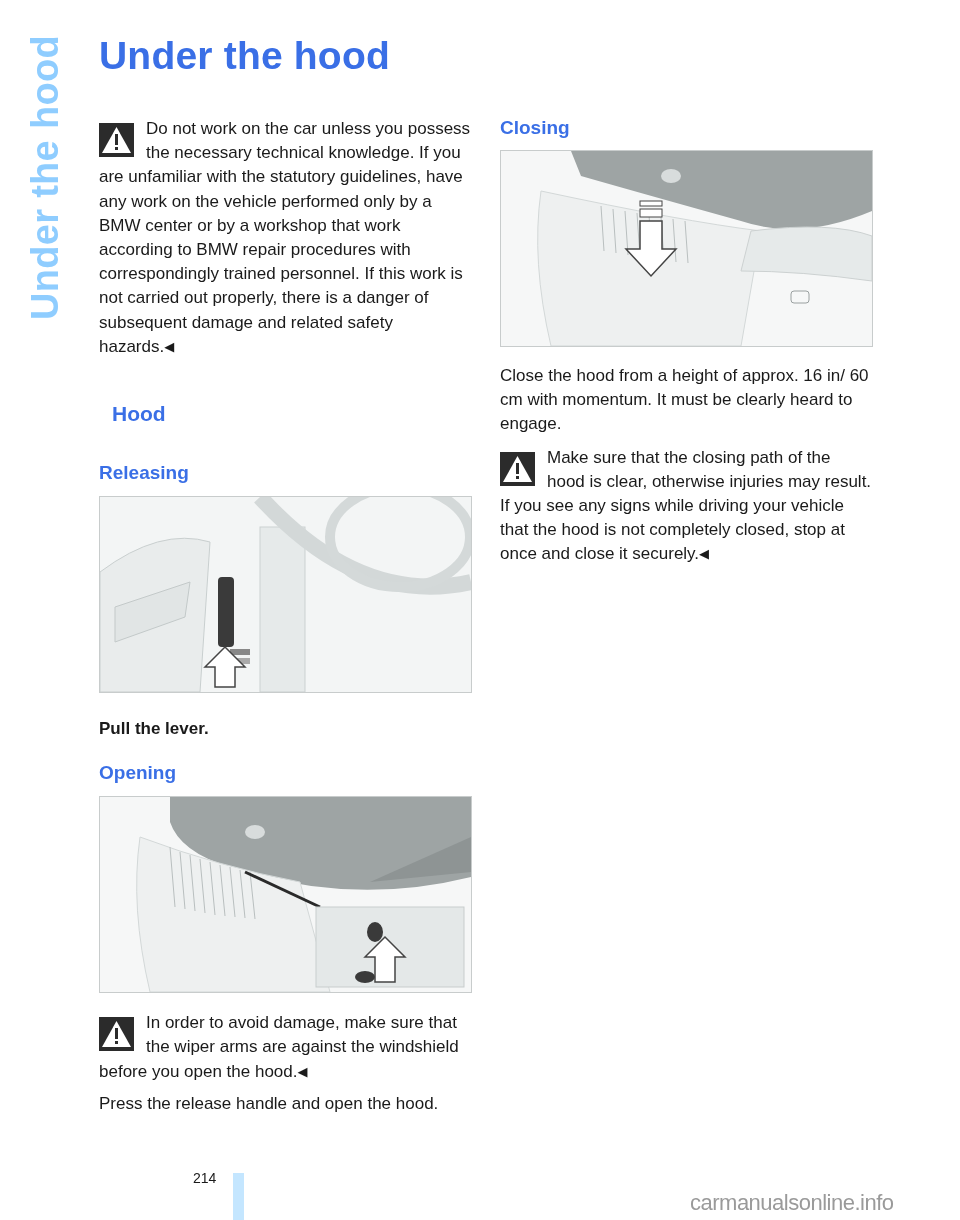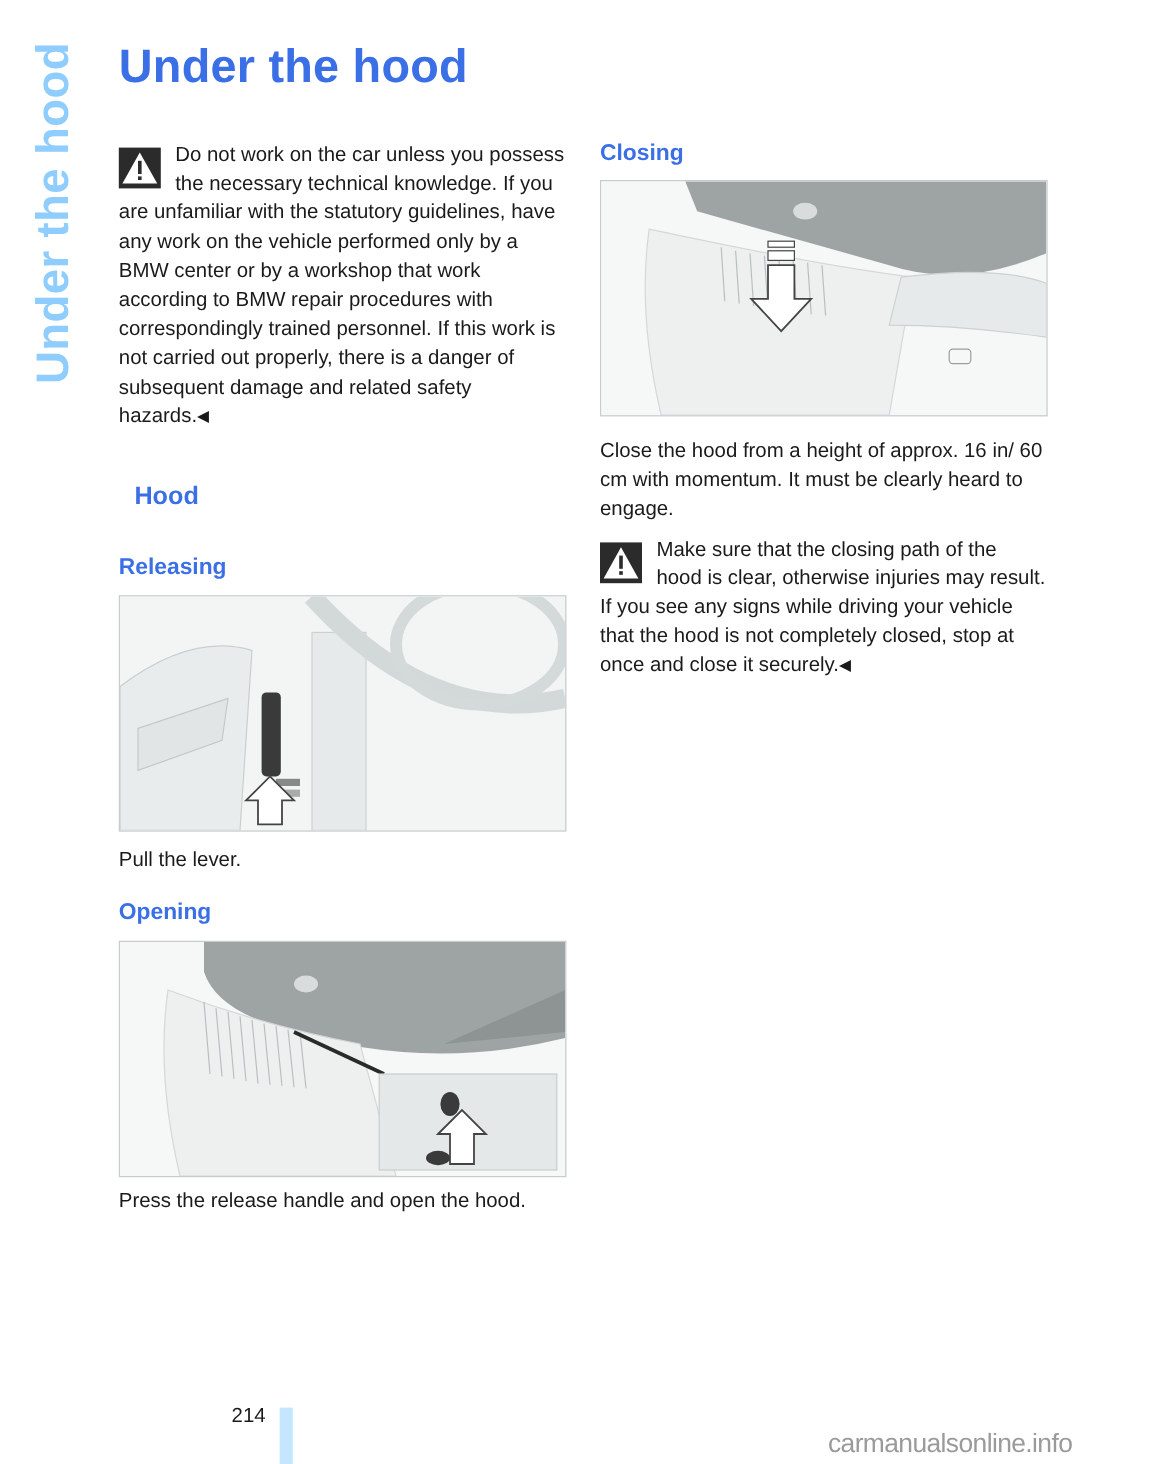--- a/index.html
+++ b/index.html
@@ -37,21 +37,21 @@
       margin: 0; font-size: 19px; font-weight: bold; color: #3a6fe6;
     }
     .illus {
       position: relative; border: 1px solid #c8cccc; background: #f2f4f4; overflow: hidden;
     }
     .end-mark { font-size: 13px; vertical-align: 1px; }
     .footer-bar {
       position: absolute; left: 233px; top: 1173px; width: 11px; height: 47px; background: #c4e6ff;
     }
     .page-number {
-      position: absolute; left: 193px; top: 1170px; font-size: 17px; color: #1a1a1a;
+      position: absolute; left: 193px; top: 1170px; font-size: 14px; color: #1a1a1a;
     }
     .watermark {
       position: absolute; left: 690px; top: 1190px; font-size: 22px; color: #9a9a9a;
       letter-spacing: -0.5px;
     }
   </style>
 </head>
 <body>
 
 <div class="side-tab">
@@ -84,21 +84,21 @@
       <rect x="160" y="30" width="45" height="165" fill="#e6eaea" stroke="#cbd1d1"></rect>
       <path d="M160,0 Q260,110 371,85" fill="none" stroke="#d3d8d8" stroke-width="16"></path>
       <ellipse cx="300" cy="40" rx="70" ry="50" fill="none" stroke="#d4d9d9" stroke-width="10"></ellipse>
       <rect x="118" y="80" width="16" height="70" rx="4" fill="#3a3a3a"></rect>
       <rect x="130" y="152" width="20" height="6" fill="#888"></rect>
       <rect x="130" y="161" width="20" height="6" fill="#aaa"></rect>
       <path d="M105,170 L125,150 L145,170 L135,170 L135,190 L115,190 L115,170 Z" fill="#ffffff" stroke="#444" stroke-width="1.5"></path>
     </svg>
   </div>
 
-  <p style="margin-top:12px;">Pull the lever.</p>
+  <p style="margin-top:24px;font-weight:bold;">Pull the lever.</p>
 
   <h3 class="sub" style="margin-top:21px;">Opening</h3>
 
   <div class="illus" style="margin-top:12px; width:371px; height:195px;">
     <svg width="371" height="195" viewBox="0 0 371 195">
       <rect width="371" height="195" fill="#f6f7f7"></rect>
       <path d="M70,0 L371,0 L371,80 Q250,110 130,70 Q80,55 70,25 Z" fill="#9ea4a4"></path>
       <path d="M270,85 L371,40 L371,75 Z" fill="#8e9494"></path>
       <ellipse cx="155" cy="35" rx="10" ry="7" fill="#d8dcdc"></ellipse>
       <path d="M40,40 Q120,70 200,85 L230,195 L50,195 Q30,110 40,40 Z" fill="#eef0f0" stroke="#d3d8d8"></path>
@@ -114,20 +114,30 @@
           <line x1="150" y1="75" x2="155" y2="122"></line>
       </g>
       <path d="M145,75 L220,110" stroke="#2a2a2a" stroke-width="3"></path>
       <rect x="216" y="110" width="148" height="80" fill="#e4e8e8" stroke="#c8cdcd"></rect>
       <path d="M265,160 L285,140 L305,160 L295,160 L295,185 L275,185 L275,160 Z" fill="#ffffff" stroke="#444" stroke-width="1.5"></path>
       <ellipse cx="275" cy="135" rx="8" ry="10" fill="#3a3a3a"></ellipse>
       <ellipse cx="265" cy="180" rx="10" ry="6" fill="#3a3a3a"></ellipse>
     </svg>
   </div>
 
+  <div class="warn" style="margin-top:18px;">
+    <span class="warn-icon">
+      <svg width="35" height="34" viewBox="0 0 35 34">
+          <polygon points="17.5,4 32,30 3,30" fill="#ffffff"></polygon>
+          <rect x="16" y="11" width="3" height="11" fill="#2b2b2b"></rect>
+          <rect x="16" y="24" width="3" height="3" fill="#2b2b2b"></rect>
+        </svg>
+    </span>
+    <p><span>In order to avoid damage, make sure that the wiper arms are against the windshield before you open the hood.</span><span class="end-mark">◀</span></p>
+  </div>
 
   <p style="margin-top:8px;">Press the release handle and open the hood.</p>
 </div>
 
 <div class="col-right">
   <h3 class="sub">Closing</h3>
 
   <div class="illus" style="margin-top:11px; width:371px; height:195px;">
     <svg width="371" height="195" viewBox="0 0 371 195">
       <rect width="371" height="195" fill="#f6f7f7"></rect>

